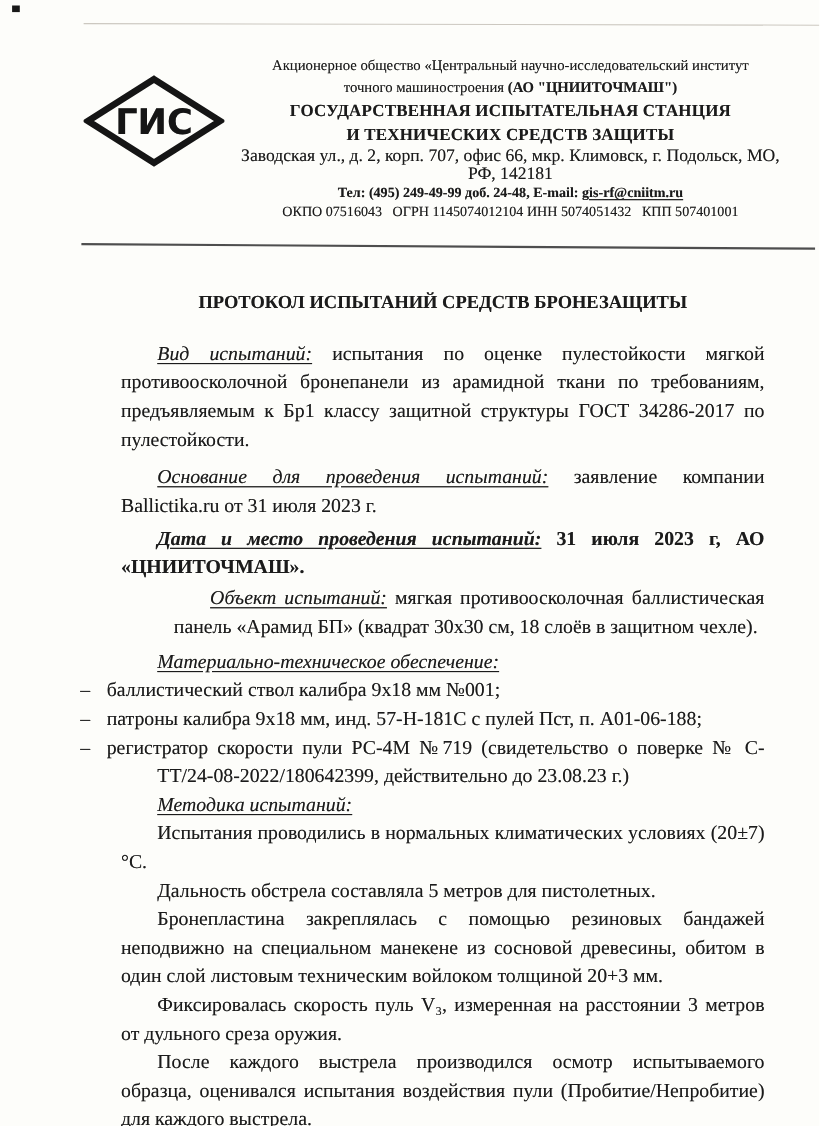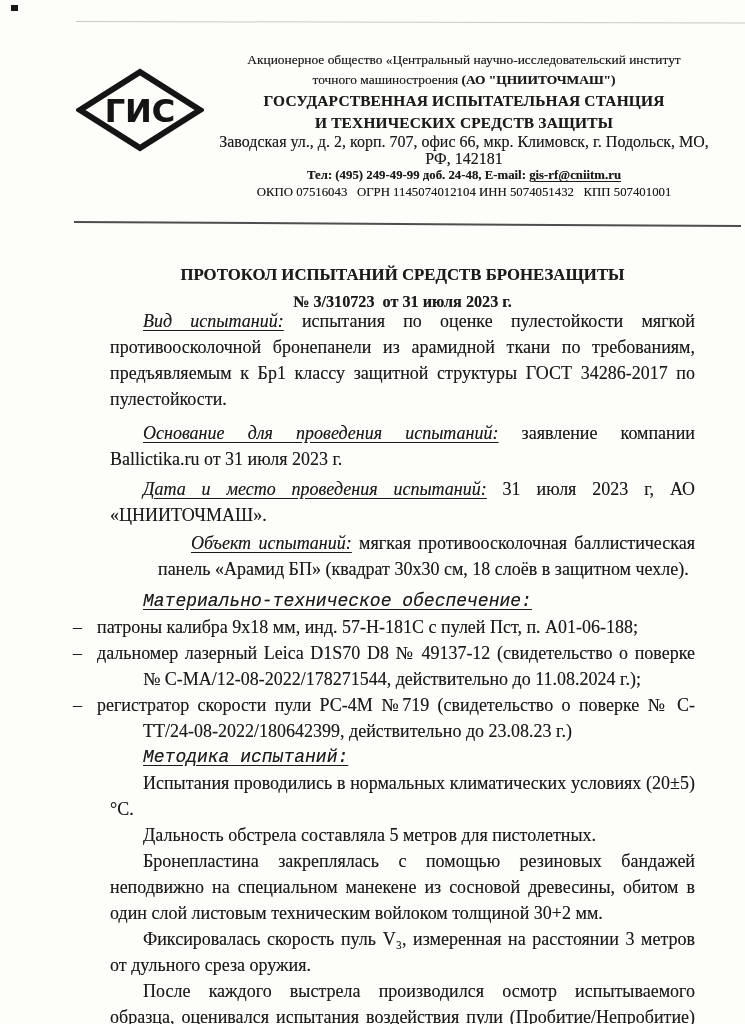--- a/index.html
+++ b/index.html
@@ -34,23 +34,23 @@
   .doc-title .t1 { font-size:16.8px; line-height:28px; }
   .doc-title .t2 { font-size:16.2px; line-height:27px; }
 
   
   .body-text { position:absolute; top:308px; left:110px; width:585px;
     font-size:18px; line-height:26px; text-align:justify; }
   .para { margin:0; text-indent:33px; }
   .lead { font-style:italic; text-decoration:underline; text-underline-offset:2.5px; }
   .mb8  { margin-bottom:8px; }
   .mb14 { margin-bottom:4px; }
-  .mb2  { margin-bottom:2px; }
+  .mb2  { margin-bottom:2px;font-weight:bold; }
   .mb6  { margin-bottom:6px;margin-left:48px; }
-  .sub-heading { margin:0 0 0 33px;font-family:Liberation Mono, monospace; }
+  .sub-heading { margin:0 0 0 33px; }
   .bullet-list { margin:0; }
   .bullet-item { margin:0; padding-left:33px; text-indent:-70px; text-align:justify; }
   .bullet-dash { display:inline-block; width:24px; text-indent:0; }
 </style>
 </head>
 <body>
 
 <div class="page">
 
   <div class="scan-edge-line"></div>
@@ -76,54 +76,53 @@
       </div>
     <div class="addr-line">Заводская ул., д. 2, корп. 707, офис 66, мкр. Климовск, г. Подольск, МО, РФ, 142181</div>
     <div class="phone-line"><span>Тел: (495) 249-49-99 доб. 24-48, E-mail: </span><span class="email">gis-rf@cniitm.ru</span></div>
     <div class="registry-line">ОКПО 07516043&nbsp;&nbsp; ОГРН 1145074012104 ИНН 5074051432&nbsp;&nbsp; КПП 507401001</div>
   </div>
 
   <div class="header-separator"></div>
 
   <div class="doc-title">
     <div class="t1">ПРОТОКОЛ ИСПЫТАНИЙ СРЕДСТВ БРОНЕЗАЩИТЫ</div>
-    <div class="t2">№ 3/310723&nbsp; от 31 июля 2023 г.</div>
   </div>
 
   <div class="body-text">
 
     <p class="para mb8"><span class="lead">Вид испытаний:</span><span> испытания по оценке пулестойкости мягкой противоосколочной бронепанели из арамидной ткани по требованиям, предъявляемым к Бр1 классу защитной структуры ГОСТ 34286-2017 по пулестойкости.</span></p>
 
     <p class="para mb14"><span class="lead">Основание для проведения испытаний:</span><span> заявление компании Ballictika.ru от 31 июля 2023 г.</span></p>
 
     <p class="para mb2"><span class="lead">Дата и место проведения испытаний:</span><span> 31 июля 2023 г, АО «ЦНИИТОЧМАШ».</span></p>
 
     <p class="para mb6"><span class="lead">Объект испытаний:</span><span> мягкая противоосколочная баллистическая панель «Арамид БП» (квадрат 30х30 см, 18 слоёв в защитном чехле).</span></p>
 
     <div class="sub-heading"><span class="lead">Материально-техническое обеспечение:</span></div>
 
     <div class="bullet-list">
 
+        <div class="bullet-item"><span class="bullet-dash">–</span><span>баллистический ствол калибра 9х18 мм №001;</span></div>
 
         <div class="bullet-item"><span class="bullet-dash">–</span><span>патроны калибра 9х18 мм, инд. 57-Н-181С с пулей Пст, п. А01-06-188;</span></div>
 
-        <div class="bullet-item"><span class="bullet-dash">–</span><span>дальномер лазерный Leica D1S70 D8 № 49137-12 (свидетельство о поверке № С-МА/12-08-2022/178271544, действительно до 11.08.2024 г.);</span></div>
 
         <div class="bullet-item"><span class="bullet-dash">–</span><span>регистратор скорости пули РС-4М №719 (свидетельство о поверке № С-ТТ/24-08-2022/180642399, действительно до 23.08.23 г.)</span></div>
       </div>
 
     <div class="sub-heading"><span class="lead">Методика испытаний:</span></div>
 
     <div>
 
-        <p class="para">Испытания проводились в нормальных климатических условиях (20±5) °С.</p>
+        <p class="para">Испытания проводились в нормальных климатических условиях (20±7) °С.</p>
 
         <p class="para">Дальность обстрела составляла 5 метров для пистолетных.</p>
 
-        <p class="para">Бронепластина закреплялась с помощью резиновых бандажей неподвижно на специальном манекене из сосновой древесины, обитом в один слой листовым техническим войлоком толщиной 30+2 мм.</p>
+        <p class="para">Бронепластина закреплялась с помощью резиновых бандажей неподвижно на специальном манекене из сосновой древесины, обитом в один слой листовым техническим войлоком толщиной 20+3 мм.</p>
 
         <p class="para">Фиксировалась скорость пуль V₃, измеренная на расстоянии 3 метров от дульного среза оружия.</p>
 
         <p class="para">После каждого выстрела производился осмотр испытываемого образца, оценивался испытания воздействия пули (Пробитие/Непробитие) для каждого выстрела.</p>
       </div>
 
   </div>
 </div>
 
 </body></html>

